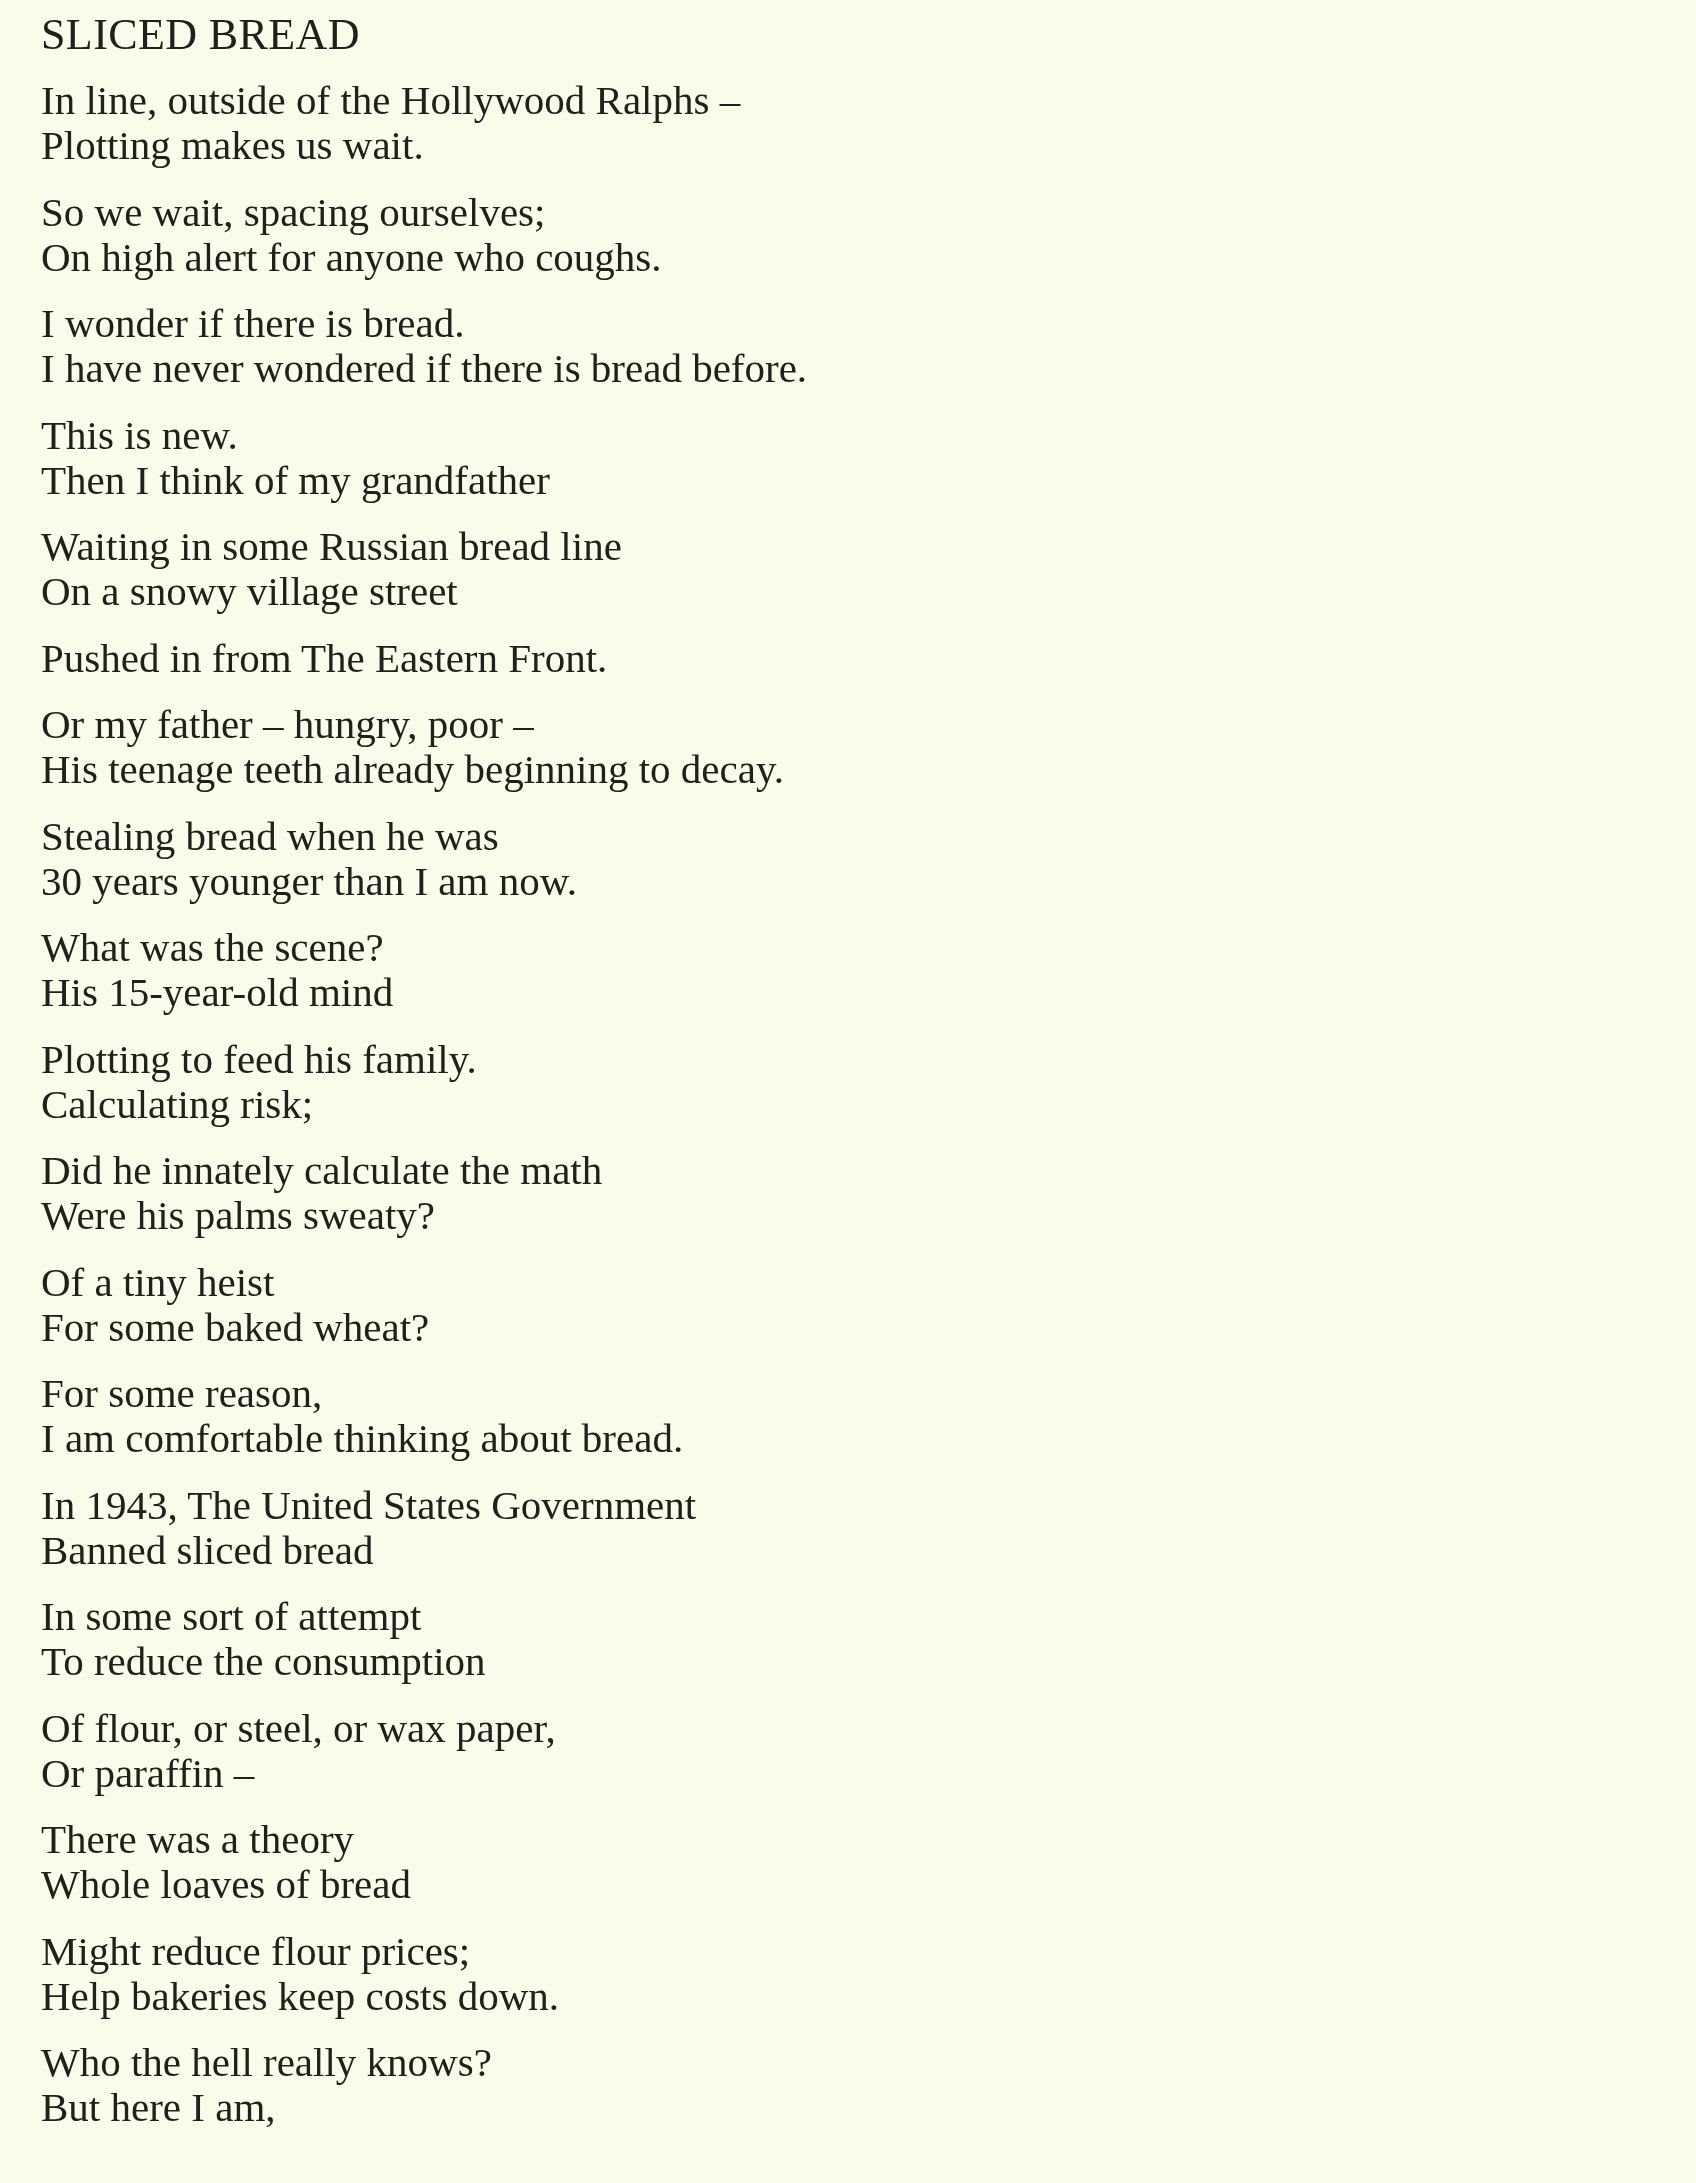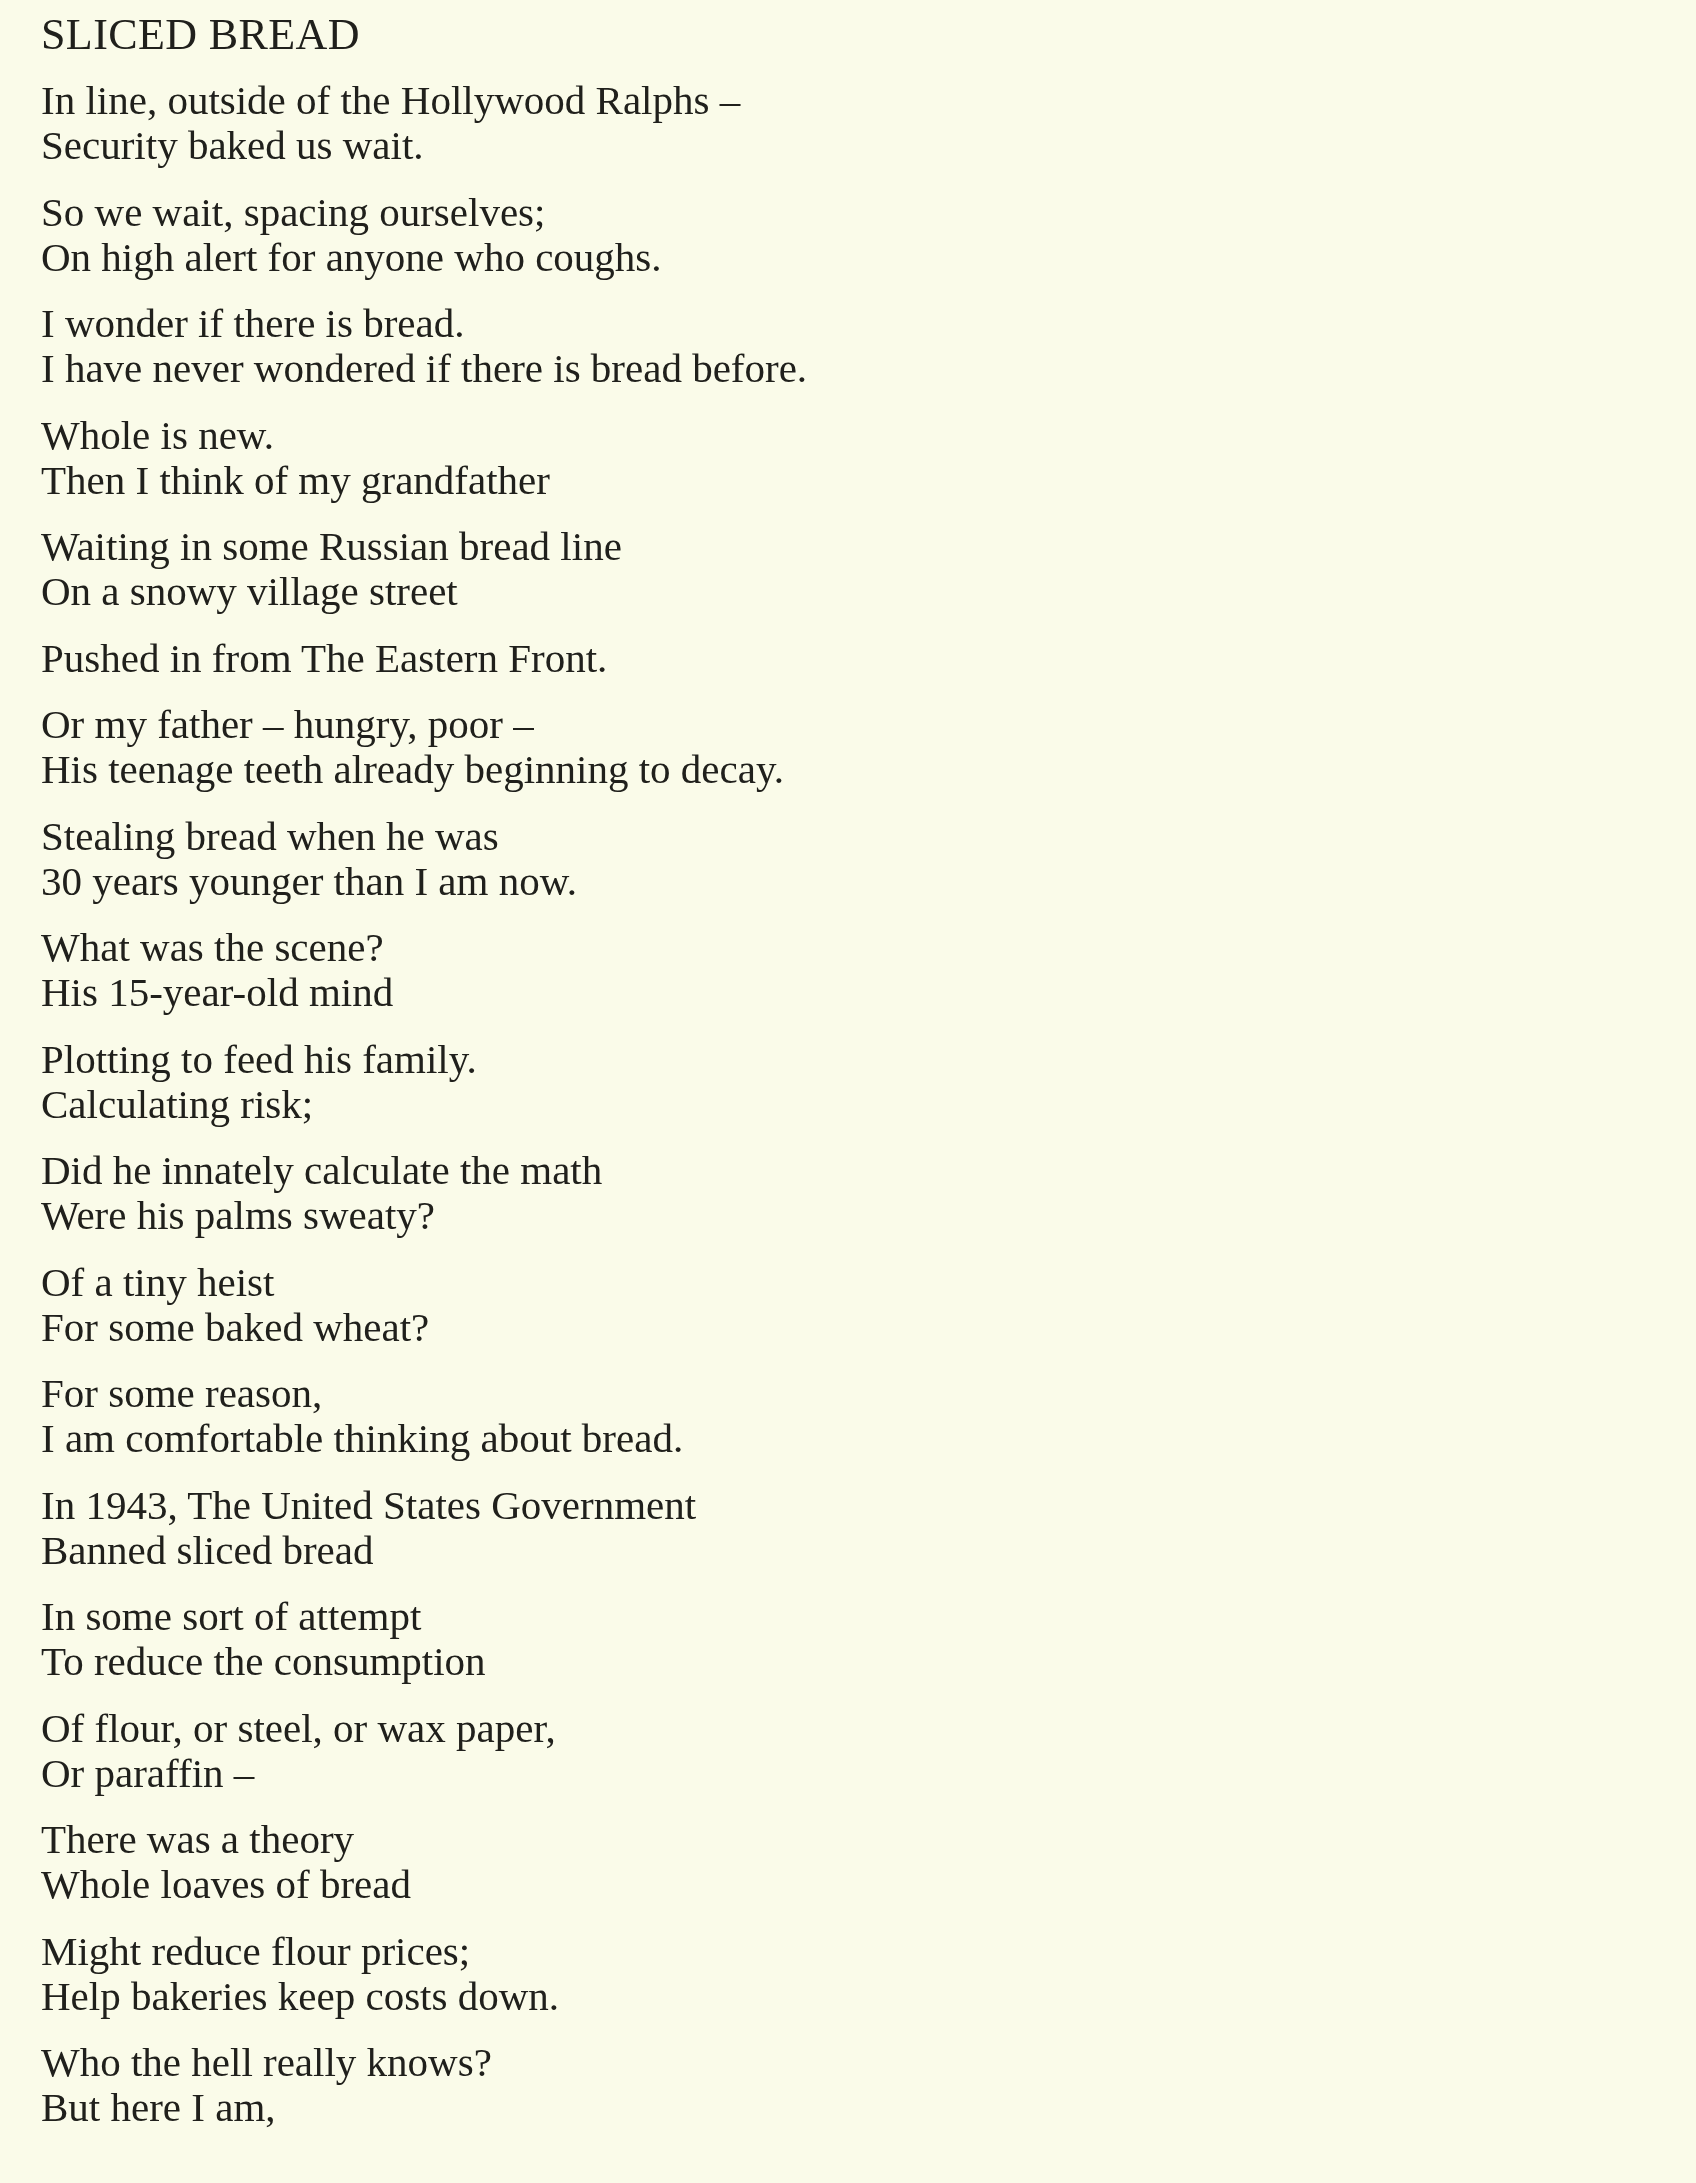--- a/index.html
+++ b/index.html
@@ -33,35 +33,35 @@
   }
 </style>
 </head>
 <body>
 
 <div class="poem">
   <h1 class="poem-title">SLICED BREAD</h1>
 
   <div class="stanza">
     <div class="poem-line">In line, outside of the Hollywood Ralphs –</div>
-    <div class="poem-line">Security baked us wait.</div>
+    <div class="poem-line">Plotting makes us wait.</div>
   </div>
 
   <div class="stanza">
     <div class="poem-line">So we wait, spacing ourselves;</div>
     <div class="poem-line">On high alert for anyone who coughs.</div>
   </div>
 
   <div class="stanza">
     <div class="poem-line">I wonder if there is bread.</div>
     <div class="poem-line">I have never wondered if there is bread before.</div>
   </div>
 
   <div class="stanza">
-    <div class="poem-line">Whole is new.</div>
+    <div class="poem-line">This is new.</div>
     <div class="poem-line">Then I think of my grandfather</div>
   </div>
 
   <div class="stanza">
     <div class="poem-line">Waiting in some Russian bread line</div>
     <div class="poem-line">On a snowy village street</div>
   </div>
 
   <div class="stanza">
     <div class="poem-line">Pushed in from The Eastern Front.</div>

